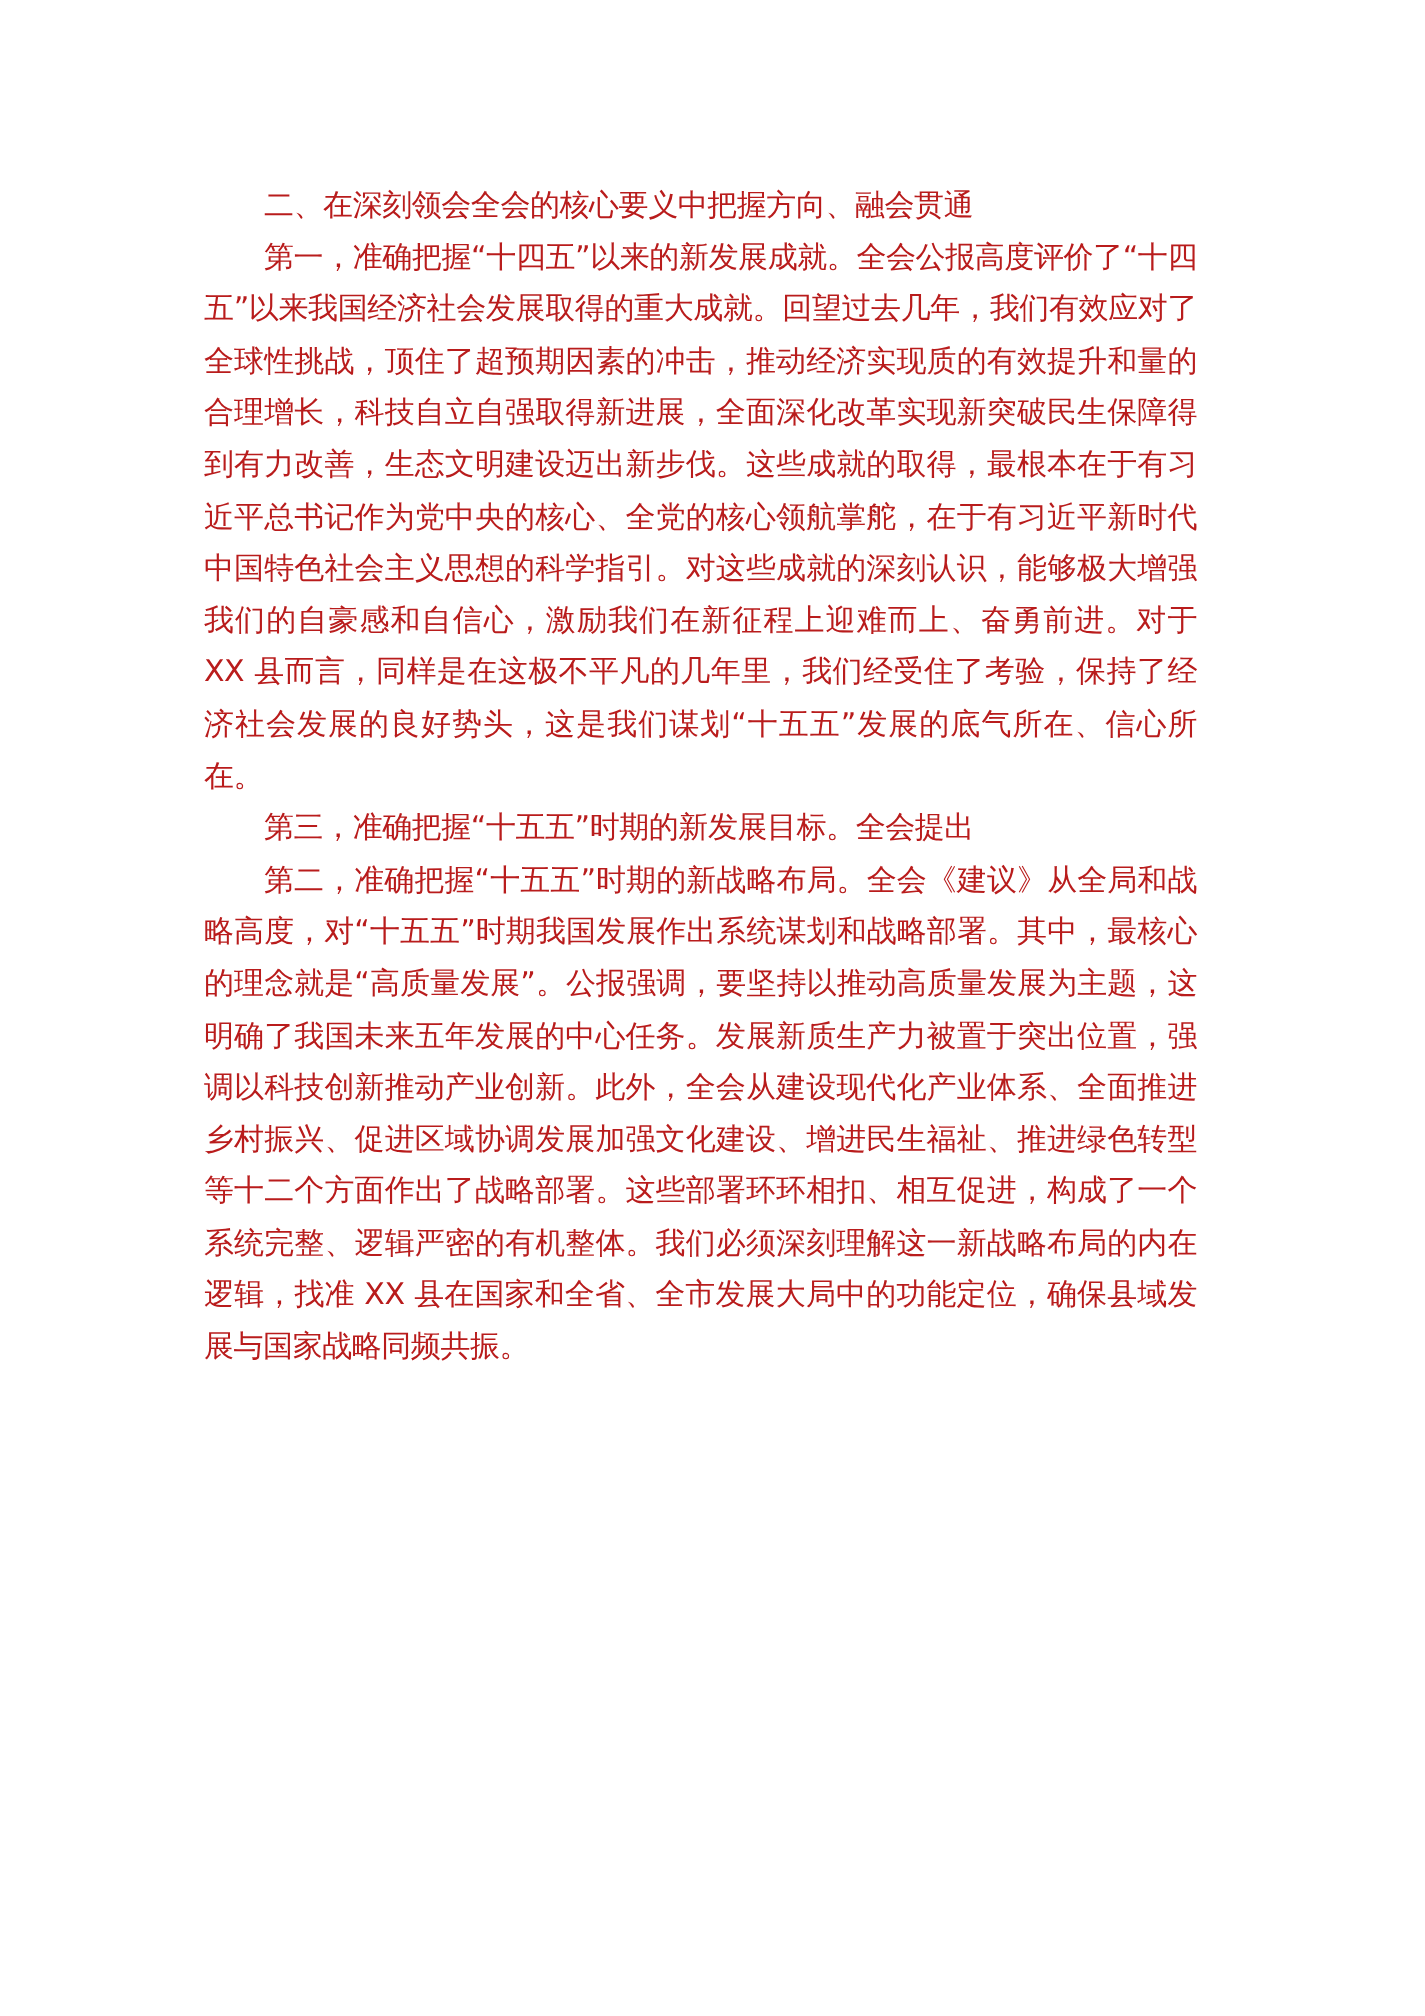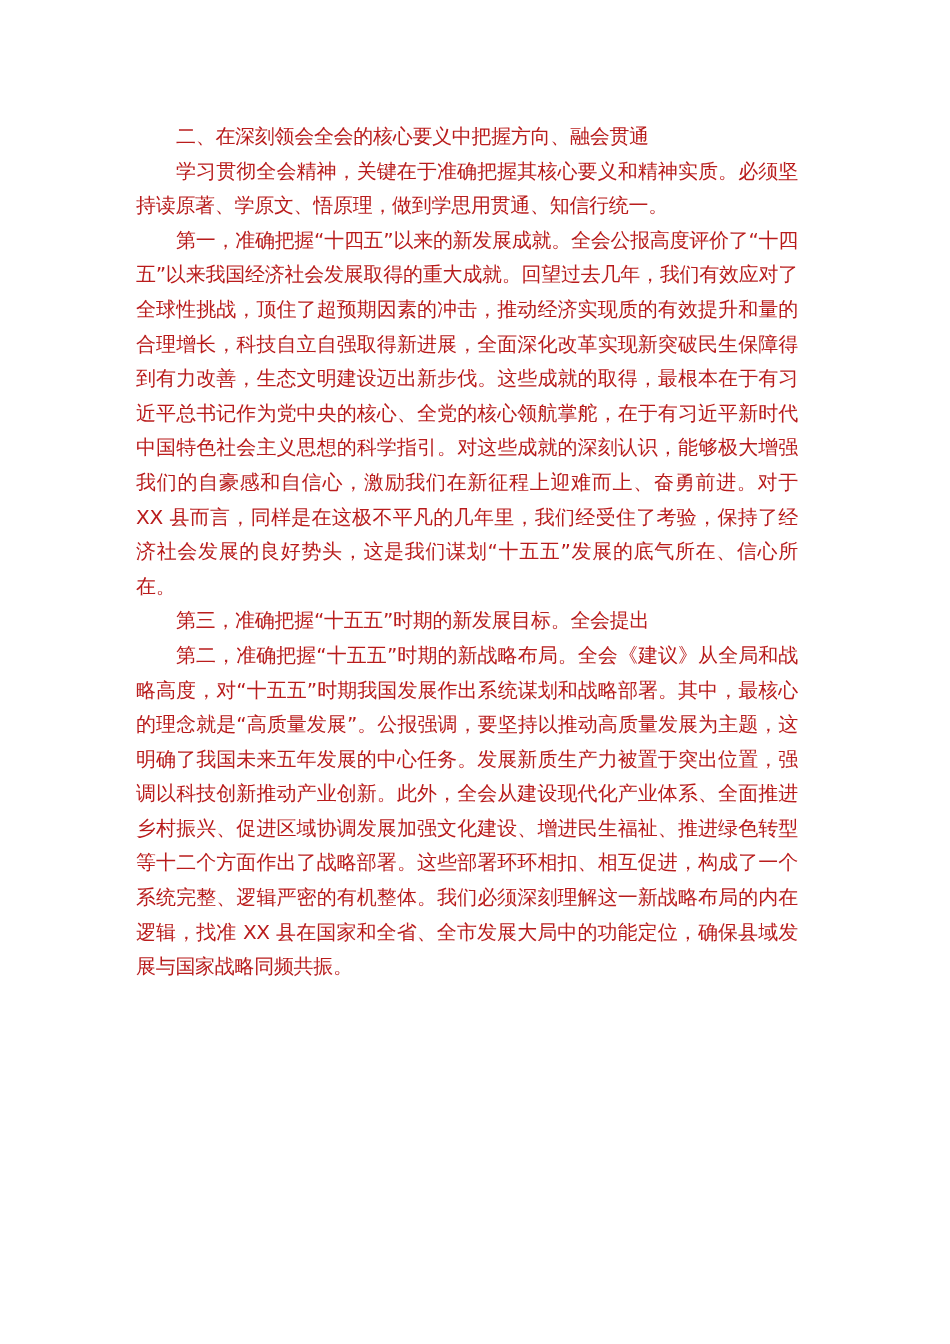--- a/index.html
+++ b/index.html
@@ -20,17 +20,16 @@
     text-align: justify;
     text-align-last: left;
     letter-spacing: -0.3px;
   }
 </style>
 </head>
 <body>
 
 <div class="page">
   <p class="para">二、在深刻领会全会的核心要义中把握方向、融会贯通</p>
-  <p class="para">学习贯彻全会精神，关键在于准确把握其核心要义和精神实质。必须坚持读原著、学原文、悟原理，做到学思用贯通、知信行统一。</p>
   <p class="para">第一，准确把握“十四五”以来的新发展成就。全会公报高度评价了“十四五”以来我国经济社会发展取得的重大成就。回望过去几年，我们有效应对了全球性挑战，顶住了超预期因素的冲击，推动经济实现质的有效提升和量的合理增长，科技自立自强取得新进展，全面深化改革实现新突破民生保障得到有力改善，生态文明建设迈出新步伐。这些成就的取得，最根本在于有习近平总书记作为党中央的核心、全党的核心领航掌舵，在于有习近平新时代中国特色社会主义思想的科学指引。对这些成就的深刻认识，能够极大增强我们的自豪感和自信心，激励我们在新征程上迎难而上、奋勇前进。对于 XX 县而言，同样是在这极不平凡的几年里，我们经受住了考验，保持了经济社会发展的良好势头，这是我们谋划“十五五”发展的底气所在、信心所在。</p>
   <p class="para">第三，准确把握“十五五”时期的新发展目标。全会提出</p>
   <p class="para">第二，准确把握“十五五”时期的新战略布局。全会《建议》从全局和战略高度，对“十五五”时期我国发展作出系统谋划和战略部署。其中，最核心的理念就是“高质量发展”。公报强调，要坚持以推动高质量发展为主题，这明确了我国未来五年发展的中心任务。发展新质生产力被置于突出位置，强调以科技创新推动产业创新。此外，全会从建设现代化产业体系、全面推进乡村振兴、促进区域协调发展加强文化建设、增进民生福祉、推进绿色转型等十二个方面作出了战略部署。这些部署环环相扣、相互促进，构成了一个系统完整、逻辑严密的有机整体。我们必须深刻理解这一新战略布局的内在逻辑，找准 XX 县在国家和全省、全市发展大局中的功能定位，确保县域发展与国家战略同频共振。</p>
 </div>
 
 </body></html>

